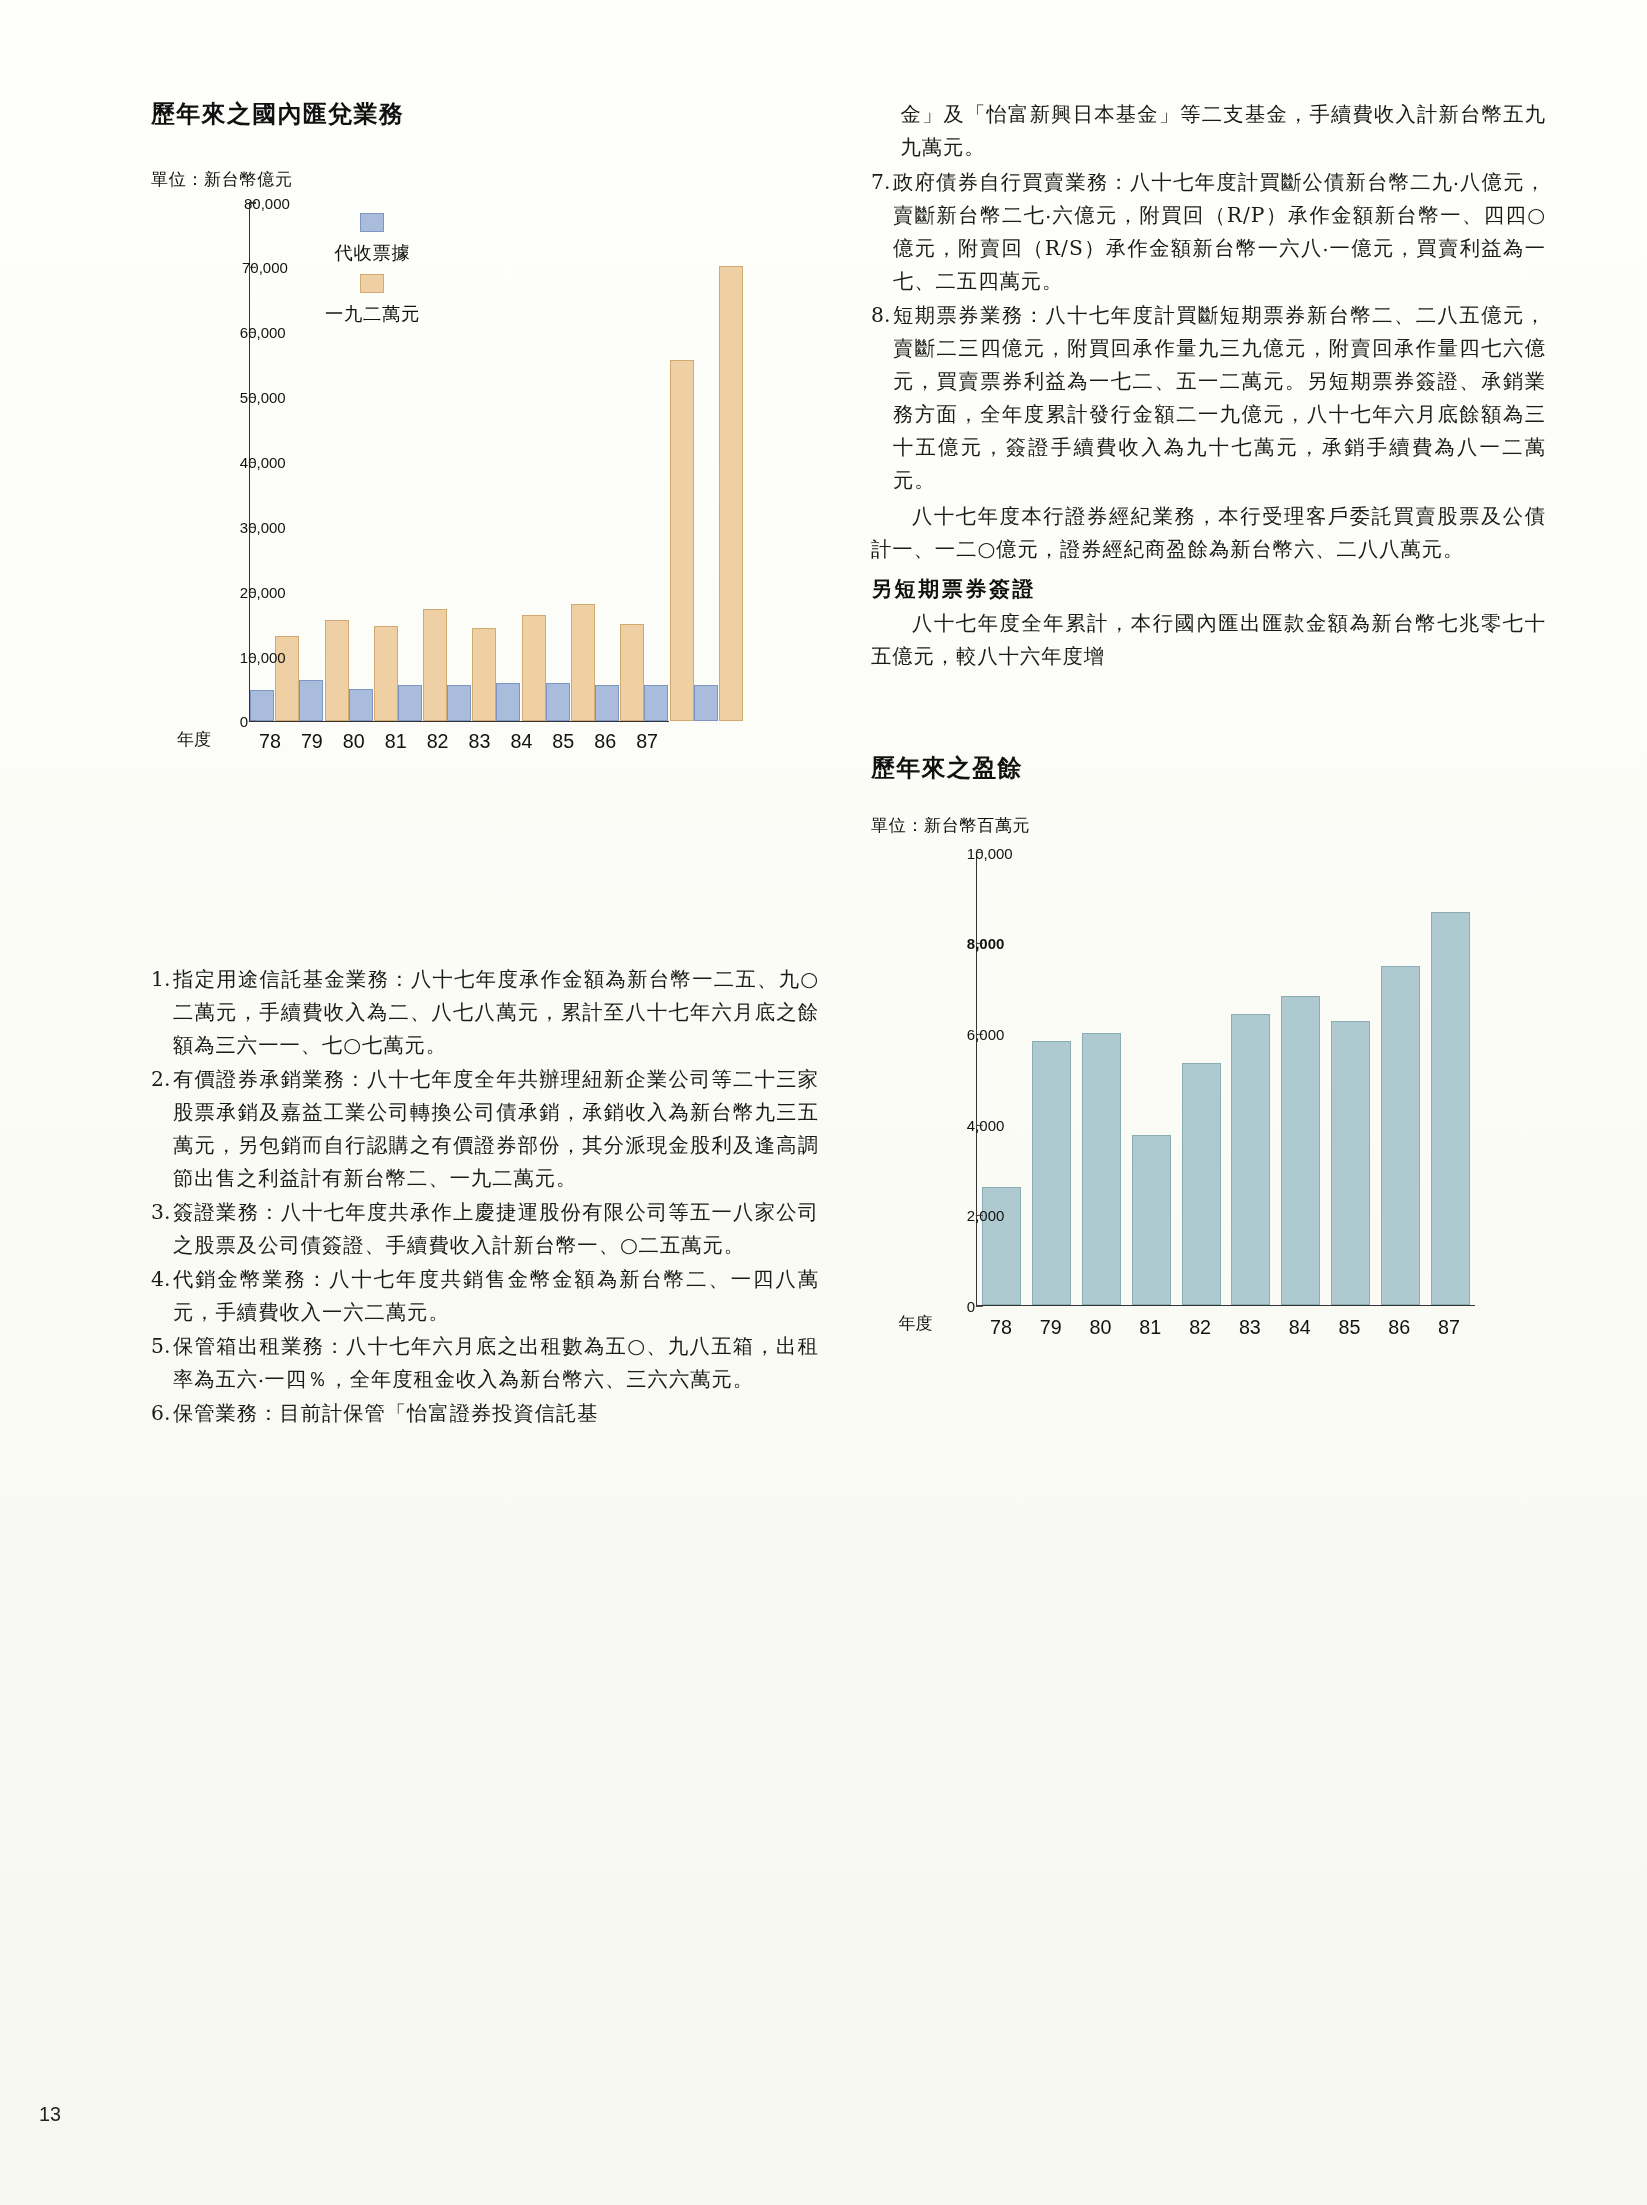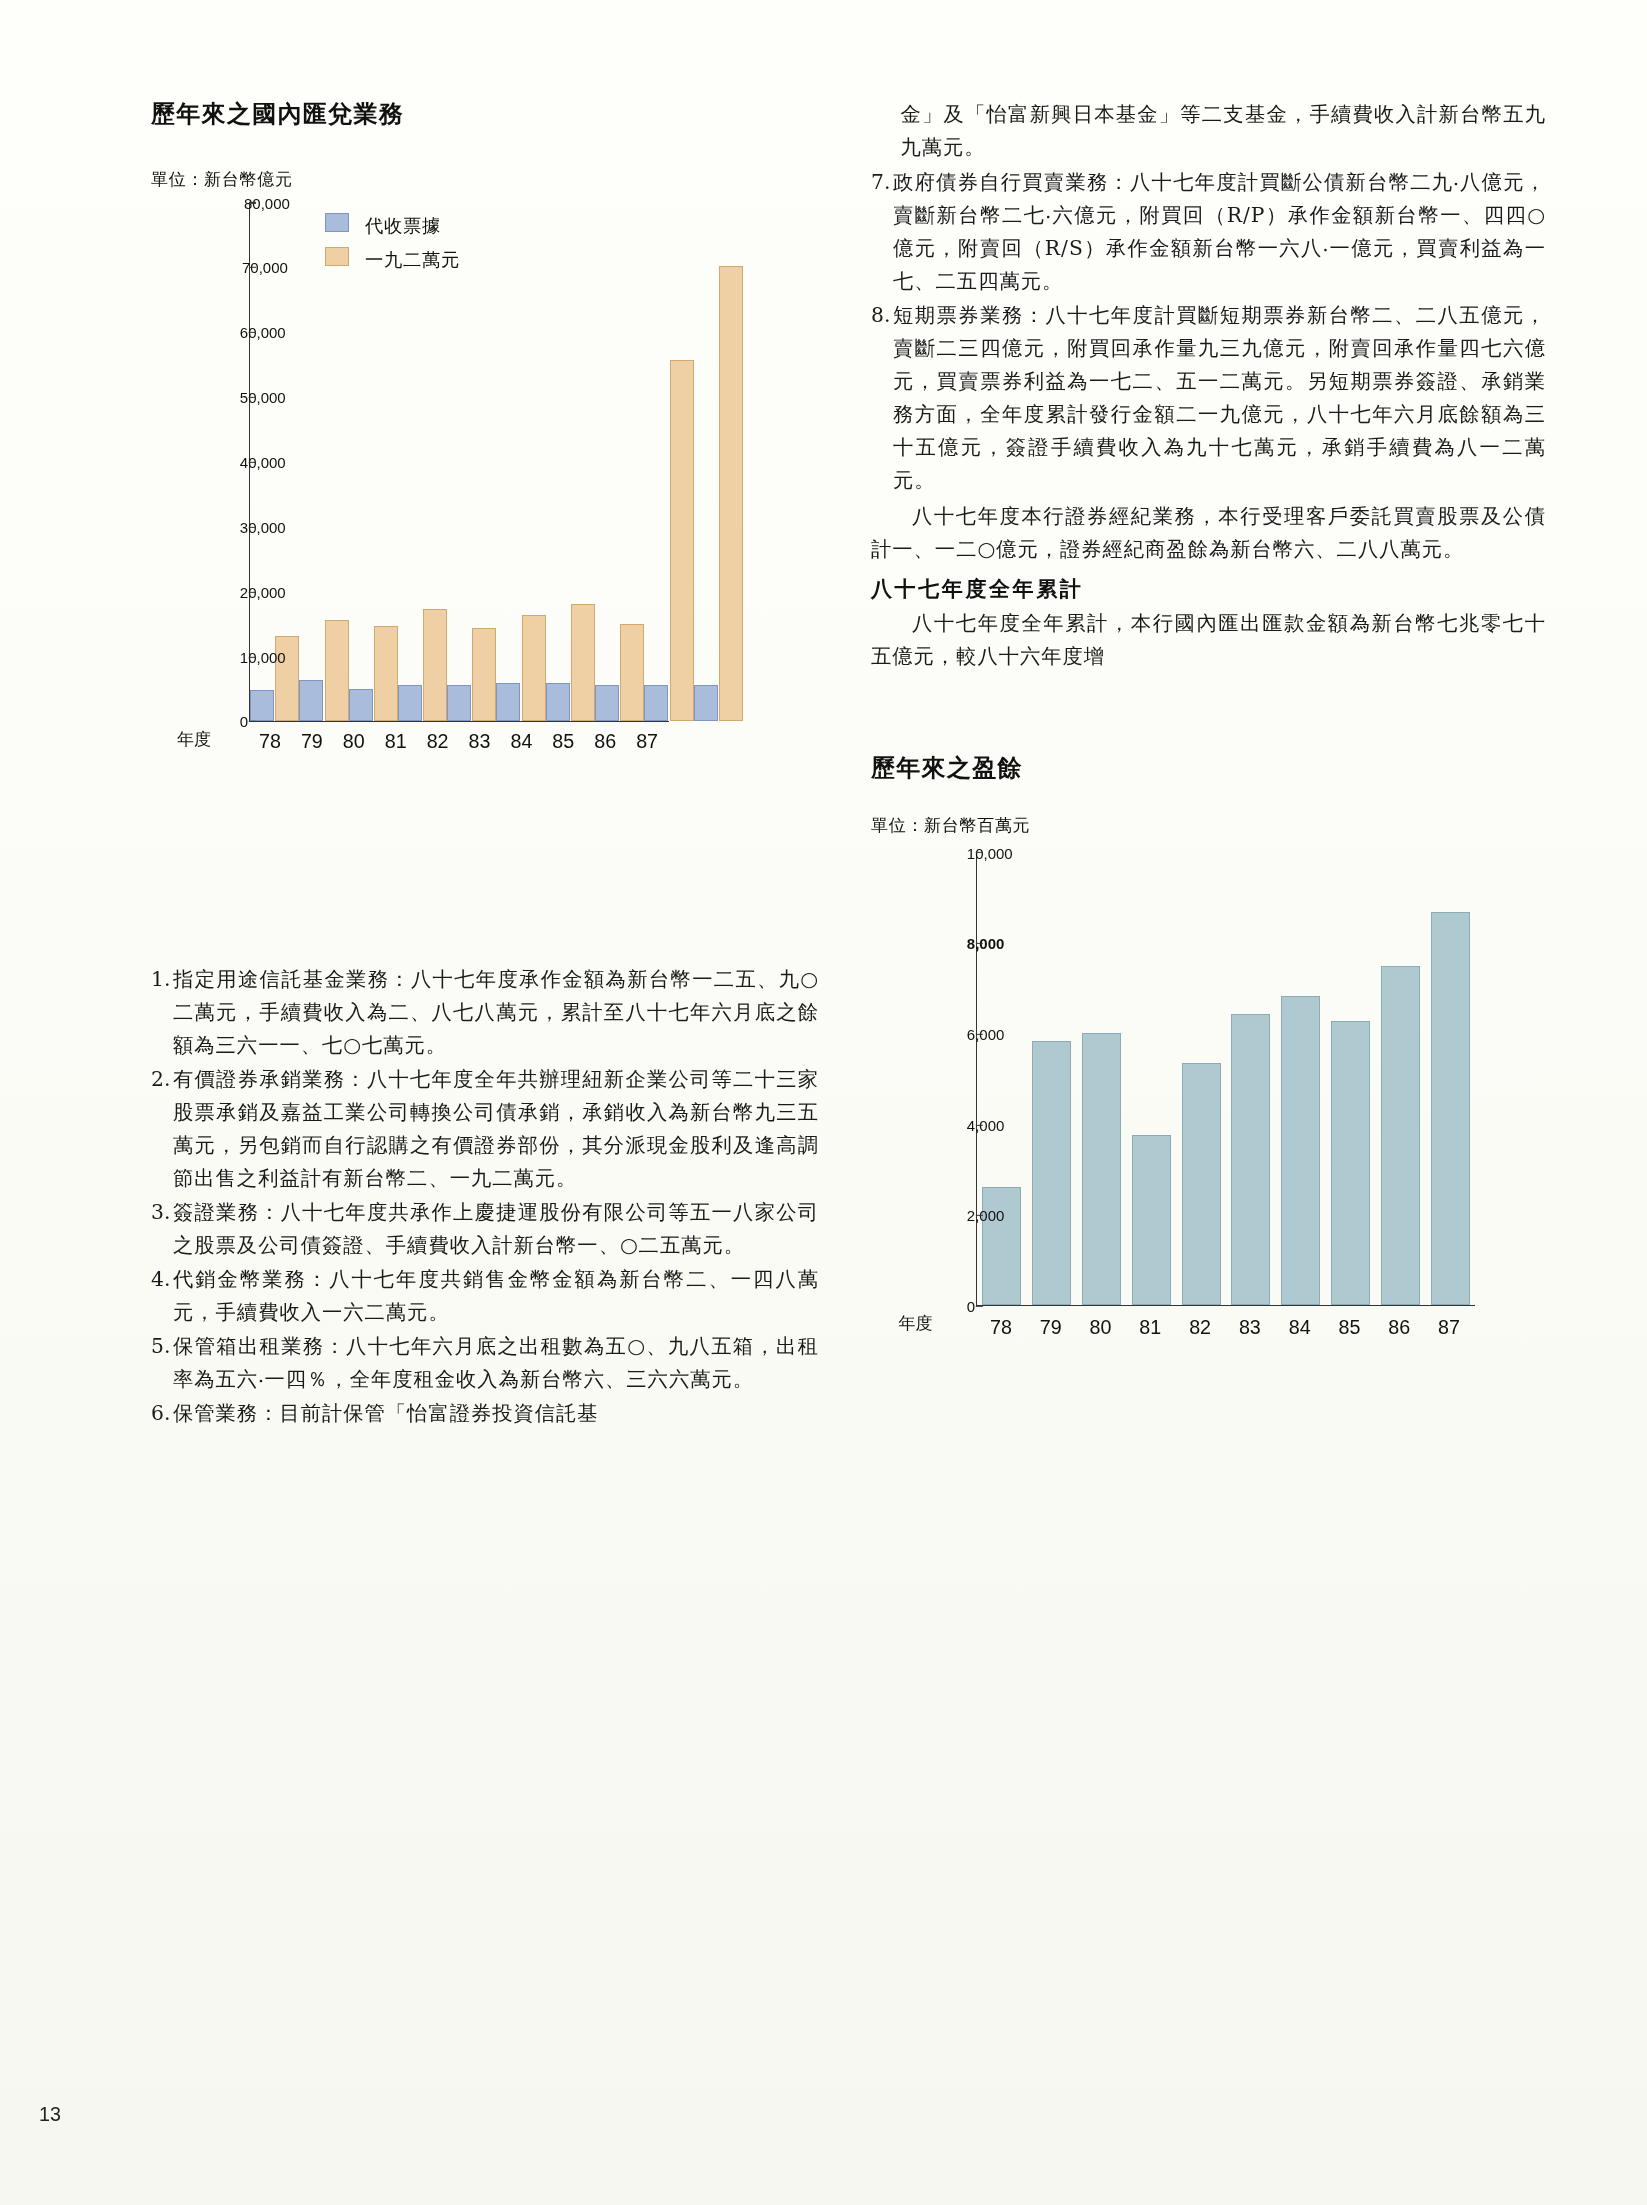--- a/index.html
+++ b/index.html
@@ -59,21 +59,21 @@
   .xaxis .xl {
     flex:1 1 0; text-align:center; font-size:19.7px; color:#111;
     font-family:"Liberation Sans", sans-serif;
   }
   .axis-name {
     position:absolute; font-size:17px; color:#111; white-space:nowrap;
   }
   .legend {
     position:absolute; display:flex; flex-direction:column; gap:9.2px;
   }
-  .legend .row { display:flex; align-items:flex-start; gap:16px; }
+  .legend .row { display:flex; align-items:center; gap:8px;flex-direction:column; }
   .legend .sw { width:22px; height:17px; }
   .legend .sw.s1 { background:#a9bcdc; border:0.7px solid #7e96c2; }
   .legend .sw.s2 { background:#efcfa4; border:0.7px solid #d2a971; }
   .legend .lt { font-size:18.3px; color:#111; letter-spacing:0.7px; }
 
   
   .list { margin-top:13px; }
   .li {
     display:flex; align-items:flex-start;
     font-size:20.3px; line-height:1.62; color:#1a1a1a;
@@ -230,21 +230,21 @@
           <span class="txt">政府債券自行買賣業務：八十七年度計買斷公債新台幣二九‧八億元，賣斷新台幣二七‧六億元，附買回（R/P）承作金額新台幣一、四四○億元，附賣回（R/S）承作金額新台幣一六八‧一億元，買賣利益為一七、二五四萬元。</span>
         </div>
         <div class="li">
           <span class="num">8.</span>
           <span class="txt">短期票券業務：八十七年度計買斷短期票券新台幣二、二八五億元，賣斷二三四億元，附買回承作量九三九億元，附賣回承作量四七六億元，買賣票券利益為一七二、五一二萬元。另短期票券簽證、承銷業務方面，全年度累計發行金額二一九億元，八十七年六月底餘額為三十五億元，簽證手續費收入為九十七萬元，承銷手續費為八一二萬元。</span>
         </div>
       </div>
 
     <div class="para indent" style="margin-top:3.9px;">八十七年度本行證券經紀業務，本行受理客戶委託買賣股票及公債計一、一二○億元，證券經紀商盈餘為新台幣六、二八八萬元。</div>
 
-    <div class="head">八十七年度全年累計</div>
+    <div class="head">另短期票券簽證</div>
 
     <div class="para indent">八十七年度全年累計，本行國內匯出匯款金額為新台幣七兆零七十五億元，較八十六年度增</div>
 
     <div style="margin-top:79px;">
       <div class="chart-title">歷年來之盈餘</div>
       <div class="unit-label" style="margin-top:30px;width:603px;">單位：新台幣百萬元</div>
 
       <div class="chart-box" style="margin-top:9.2px;height:504px;position:relative;">
         <div class="plot" id="plot2" style="position:absolute;left:105px;top:6.6px;width:498px;height:452px;">
           <div class="bars" id="bars2">

